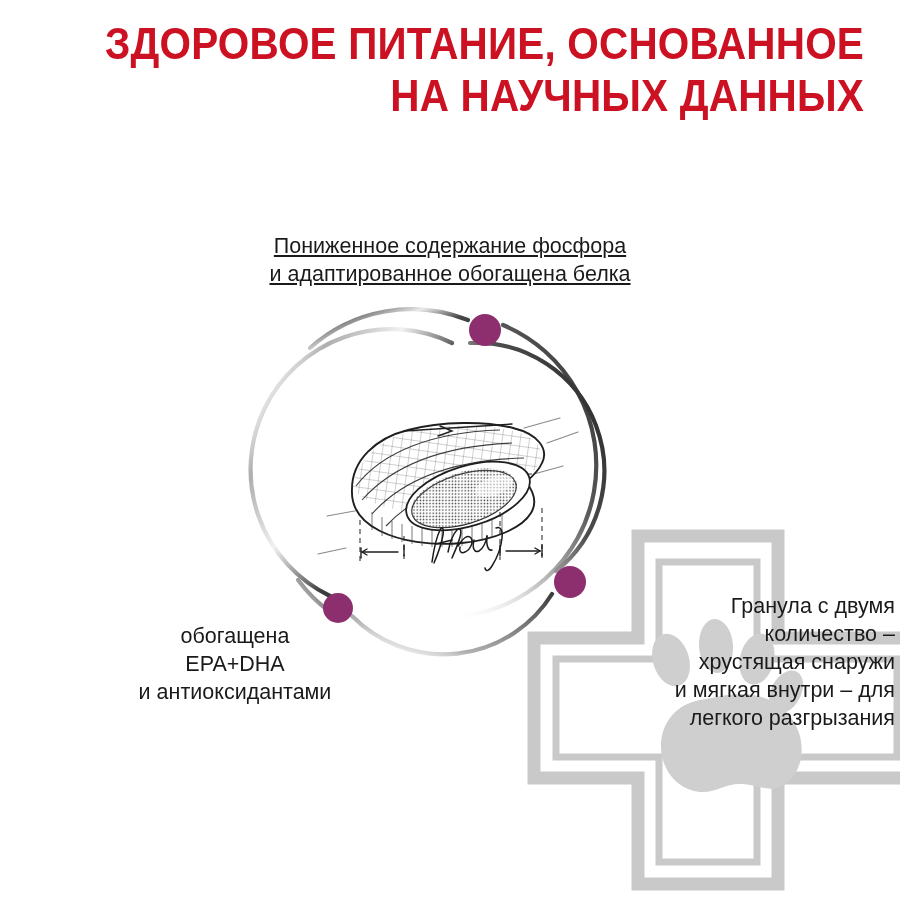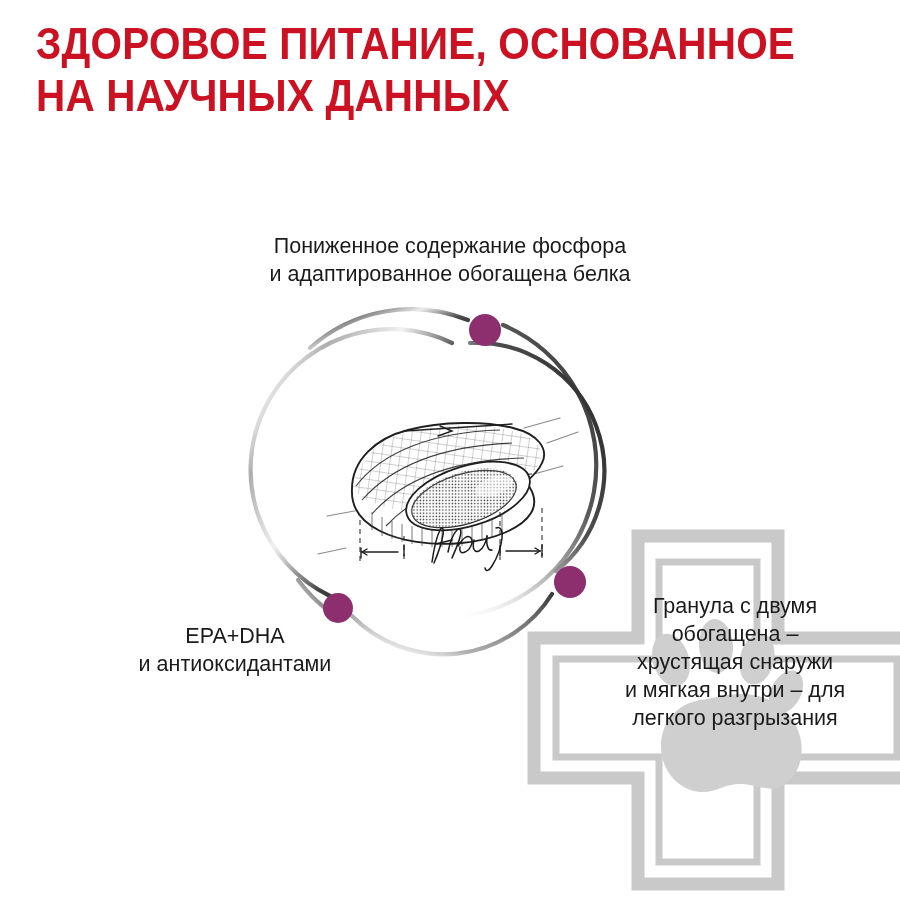--- a/index.html
+++ b/index.html
@@ -19,21 +19,21 @@
     background: #ffffff;
     overflow: hidden;
   }
 
   
   #title-block {
     position: absolute;
     left: 0;
     top: 18px;
     width: 900px;
-    text-align: left;
+    text-align: right;
   }
   .title-line {
     display: block;
     color: #CC1122;
     font-family: "Liberation Sans Narrow", "Liberation Sans", "DejaVu Sans Condensed", sans-serif;
     font-weight: bold;
     font-size: 44px;
     line-height: 52px;
     letter-spacing: 0.2px;
     transform: scaleX(0.92);
@@ -47,30 +47,32 @@
     color: #1a1a1a;
     font-size: 21.5px;
     line-height: 28px;
     text-align: center;
     white-space: nowrap;
   }
   #callout-top {
     left: 150px;
     top: 232px;
     width: 600px;
+    text-decoration: underline;
   }
   #callout-left {
     left: 60px;
     top: 622px;
     width: 350px;
   }
   #callout-right {
     left: 575px;
     top: 592px;
     width: 320px;
+    text-align: right;
   }
 
   
   #watermark-layer {
     position: absolute;
     left: 0;
     top: 0;
     width: 900px;
     height: 900px;
     z-index: 1;
@@ -334,26 +336,27 @@
       <span class="title-line">ЗДОРОВОЕ ПИТАНИЕ, ОСНОВАННОЕ</span>
       <span class="title-line">НА НАУЧНЫХ ДАННЫХ</span>
     </div>
 
     <div class="callout" id="callout-top">
       <div>Пониженное содержание фосфора</div>
       <div>и адаптированное обогащена белка</div>
     </div>
 
     <div class="callout" id="callout-left">
+      <div>обогащена</div>
       <div>EPA+DHA</div>
       <div>и антиоксидантами</div>
     </div>
 
     <div class="callout" id="callout-right">
       <div>Гранула с двумя</div>
-      <div>обогащена –</div>
+      <div>количество –</div>
       <div>хрустящая снаружи</div>
       <div>и мягкая внутри – для</div>
       <div>легкого разгрызания</div>
     </div>
 
   </div>
 </div>
 
 </body></html>

